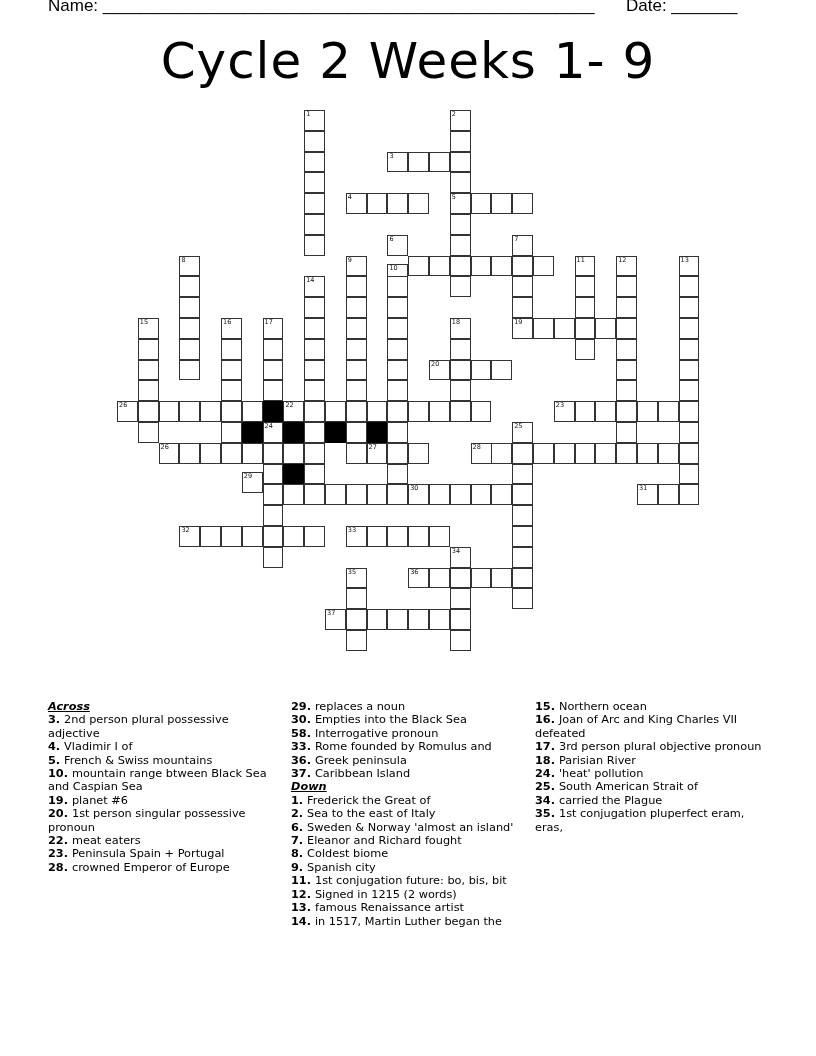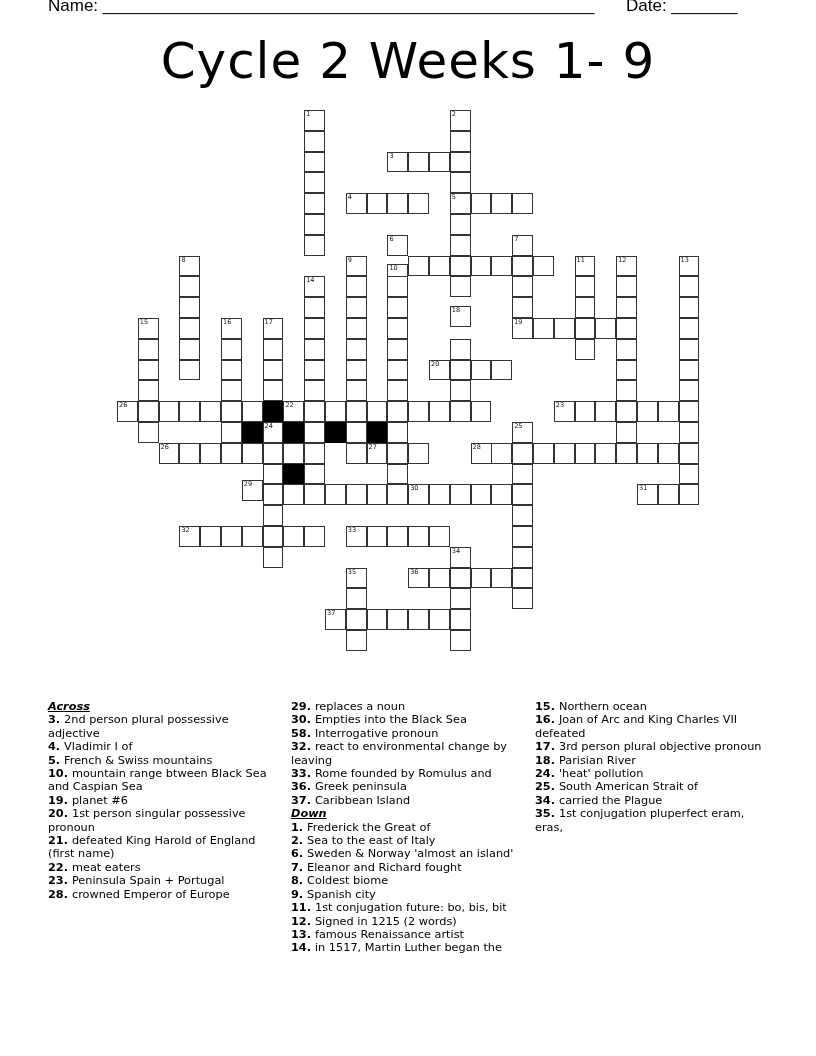--- a/index.html
+++ b/index.html
@@ -122,21 +122,21 @@
     <div class="cell" style="left: 374.4px; top: 332.8px;"></div>
     <div class="cell" style="left: 395.2px; top: 332.8px;"></div>
     <div class="cell" style="left: 416px; top: 332.8px;"></div>
     <div class="cell" style="left: 436.8px; top: 332.8px;"></div>
     <div class="cell" style="left: 457.6px; top: 332.8px;"></div>
     <div class="cell" style="left: 478.4px; top: 332.8px;"></div>
     <div class="cell" style="left: 499.2px; top: 332.8px;"></div>
     <div class="cell" style="left: 520px; top: 332.8px;"></div>
     <div class="cell" style="left: 540.8px; top: 332.8px;"></div>
     <div class="cell" style="left: 561.6px; top: 332.8px;"></div>
-    <div class="cell" style="left: 124.8px; top: 370px;">
+    <div class="cell" style="left: 124.8px; top: 362px;">
       <span class="num">29</span>
     </div>
     <div class="cell" style="left: 145.6px; top: 374.4px;"></div>
     <div class="cell" style="left: 166.4px; top: 374.4px;"></div>
     <div class="cell" style="left: 187.2px; top: 374.4px;"></div>
     <div class="cell" style="left: 208px; top: 374.4px;"></div>
     <div class="cell" style="left: 228.8px; top: 374.4px;"></div>
     <div class="cell" style="left: 249.6px; top: 374.4px;"></div>
     <div class="cell" style="left: 291.2px; top: 374.4px;">
       <span class="num">30</span>
@@ -293,21 +293,21 @@
     <div class="cell" style="left: 145.6px; top: 228.8px;"></div>
     <div class="cell" style="left: 145.6px; top: 249.6px;"></div>
     <div class="cell" style="left: 145.6px; top: 270.4px;"></div>
     <div class="cell black" style="left: 145.6px; top: 291.2px;"></div>
     <div class="cell" style="left: 145.6px; top: 312px;">
       <span class="num">24</span>
     </div>
     <div class="cell" style="left: 145.6px; top: 353.6px;"></div>
     <div class="cell" style="left: 145.6px; top: 395.2px;"></div>
     <div class="cell" style="left: 145.6px; top: 436.8px;"></div>
-    <div class="cell" style="left: 332.8px; top: 196px; text-align: right;">
+    <div class="cell" style="left: 332.8px; top: 208px; text-align: right;">
       <span class="num">18</span>
     </div>
     <div class="cell" style="left: 332.8px; top: 228.8px;"></div>
     <div class="cell" style="left: 332.8px; top: 270.4px;"></div>
     <div class="cell" style="left: 395.2px; top: 312px;">
       <span class="num">25</span>
     </div>
     <div class="cell" style="left: 395.2px; top: 353.6px;"></div>
     <div class="cell" style="left: 395.2px; top: 395.2px;"></div>
     <div class="cell" style="left: 395.2px; top: 416px;"></div>
@@ -332,30 +332,28 @@
 
 <div class="clues">
   <div class="col col1" id="clue-col-0">
       <div class="clue-head">Across</div>
       <div class="clue"><b>3. </b><span>2nd person plural possessive adjective</span></div>
       <div class="clue"><b>4. </b><span>Vladimir I of</span></div>
       <div class="clue"><b>5. </b><span>French &amp; Swiss mountains</span></div>
       <div class="clue"><b>10. </b><span>mountain range btween Black Sea and Caspian Sea</span></div>
       <div class="clue"><b>19. </b><span>planet #6</span></div>
       <div class="clue"><b>20. </b><span>1st person singular possessive pronoun</span></div>
-      <div class="clue"><b>21. </b><span>defeated King Harold of England (first name)</span></div>
       <div class="clue"><b>22. </b><span>meat eaters</span></div>
       <div class="clue"><b>23. </b><span>Peninsula Spain + Portugal</span></div>
       <div class="clue"><b>28. </b><span>crowned Emperor of Europe</span></div>
     </div>
   <div class="col col2" id="clue-col-1">
       <div class="clue"><b>29. </b><span>replaces a noun</span></div>
       <div class="clue"><b>30. </b><span>Empties into the Black Sea</span></div>
       <div class="clue"><b>58. </b><span>Interrogative pronoun</span></div>
-      <div class="clue"><b>32. </b><span>react to environmental change by leaving</span></div>
       <div class="clue"><b>33. </b><span>Rome founded by Romulus and</span></div>
       <div class="clue"><b>36. </b><span>Greek peninsula</span></div>
       <div class="clue"><b>37. </b><span>Caribbean Island</span></div>
       <div class="clue-head">Down</div>
       <div class="clue"><b>1. </b><span>Frederick the Great of</span></div>
       <div class="clue"><b>2. </b><span>Sea to the east of Italy</span></div>
       <div class="clue"><b>6. </b><span>Sweden &amp; Norway 'almost an island'</span></div>
       <div class="clue"><b>7. </b><span>Eleanor and Richard fought</span></div>
       <div class="clue"><b>8. </b><span>Coldest biome</span></div>
       <div class="clue"><b>9. </b><span>Spanish city</span></div>

